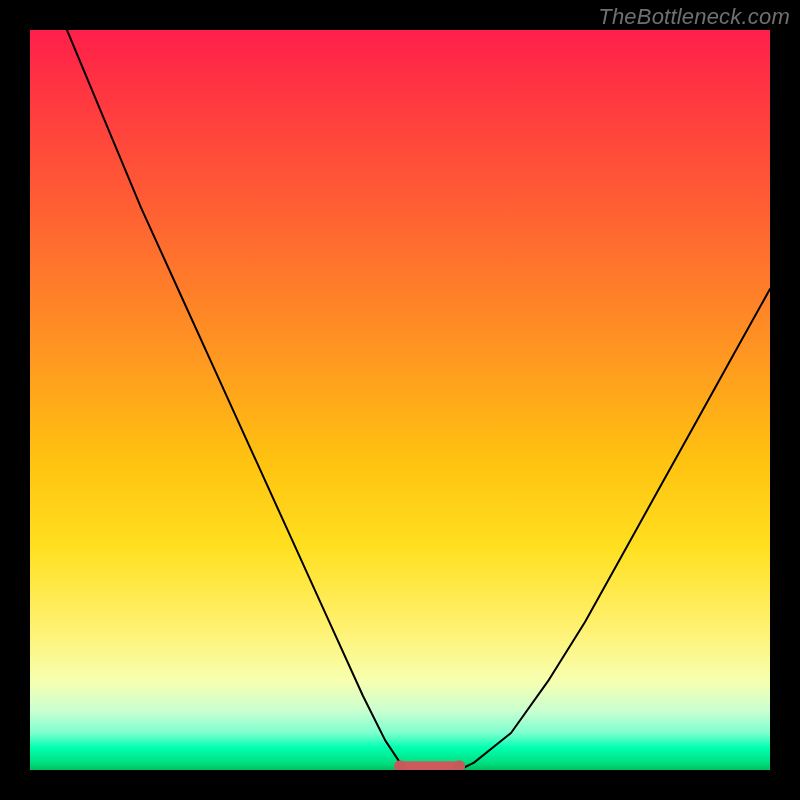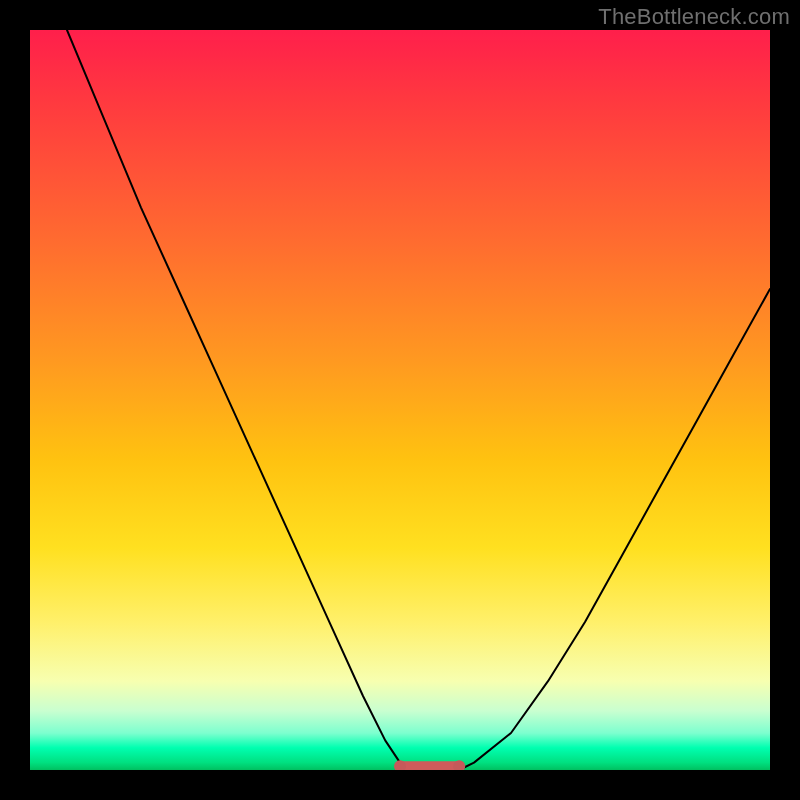--- a/index.html
+++ b/index.html
@@ -46,20 +46,21 @@
     );
   }
   .watermark {
     position: absolute;
     top: 4px;
     right: 10px;
     color: #6f6f6f;
     font-size: 22px;
     letter-spacing: 0.2px;
     user-select: none;
+    font-style: italic;
   }
   svg.curve {
     position: absolute;
     left: 0; top: 0;
     width: 100%;
     height: 100%;
   }
   .curve path.main {
     fill: none;
     stroke: #000;

